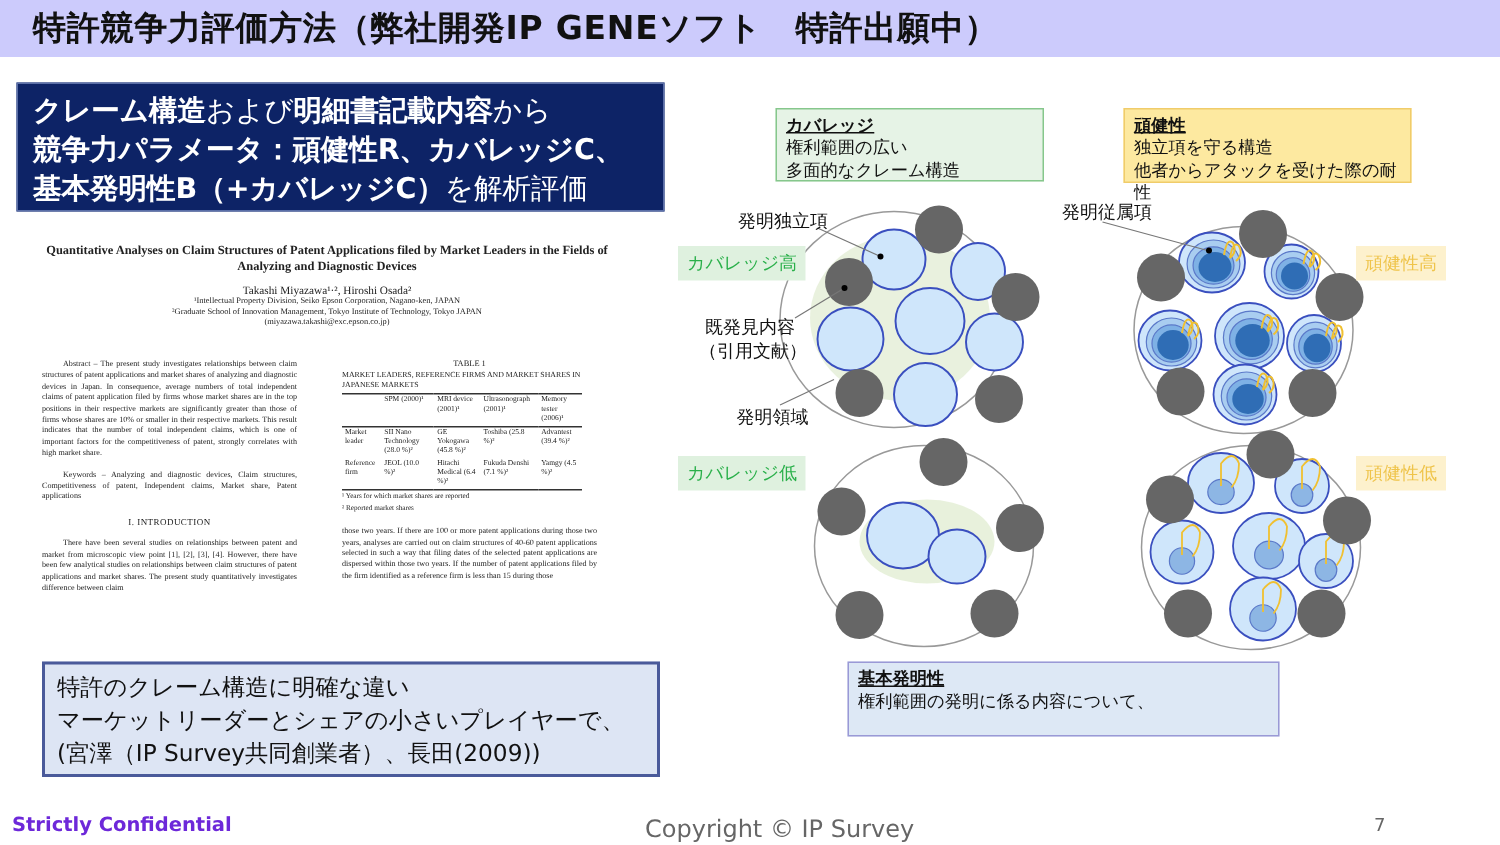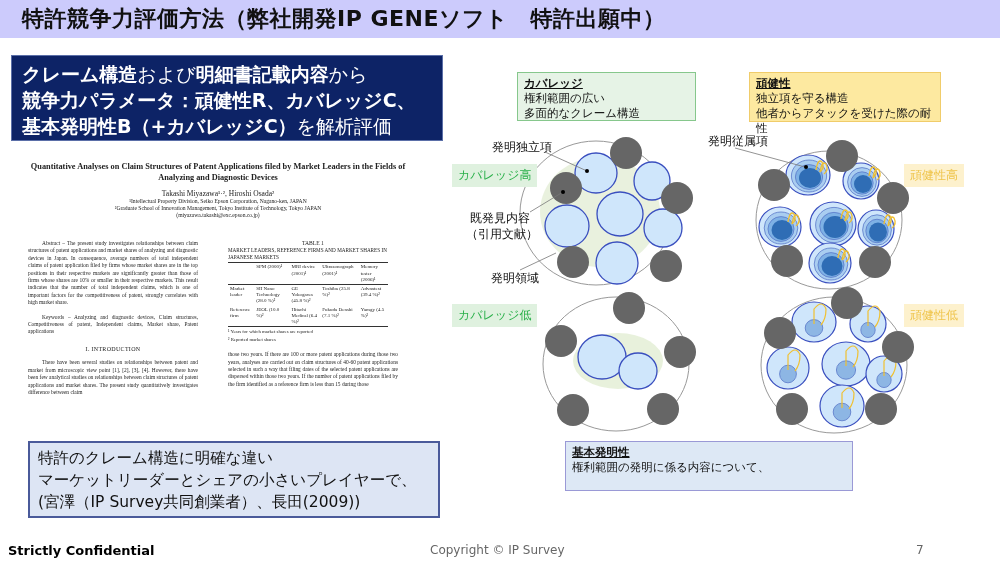--- a/index.html
+++ b/index.html
@@ -60,22 +60,22 @@
   .def-basic { left: 565px; top: 441px; width: 288px; height: 50px; background: #dde8f5; border: 1.5px solid #9a99d6; }
 
   .tag { position: absolute; font-size: 12px; padding: 3px 6px; white-space: nowrap; }
   .tag-green { background: #dff1df; color: #2ab04a; }
   .tag-yellow { background: #fdf1cd; color: #efc44b; }
 
   .label { position: absolute; font-size: 12px; color: #111; white-space: nowrap; line-height: 16px; }
 
   svg.diagram { position: absolute; left: 0; top: 0; width: 1000px; height: 563px; pointer-events: none; }
 
-  .footer-conf { position: absolute; left: 8px; top: 543px; font-size: 13px; font-weight: bold; color: #000000; }
-  .footer-copy { position: absolute; left: 430px; top: 543px; font-size: 12px; color: #666; }
+  .footer-conf { position: absolute; left: 8px; top: 543px; font-size: 13px; font-weight: bold; color: #6d28d9; }
+  .footer-copy { position: absolute; left: 430px; top: 543px; font-size: 16px; color: #666; }
   .footer-page { position: absolute; left: 916px; top: 543px; font-size: 12px; color: #666; }
 </style>
 </head>
 <body>
 
 <div class="title-bar">
   <div class="title">特許競争力評価方法（弊社開発IP GENEソフト　特許出願中）</div>
 </div>
 
 <div class="summary-box">

